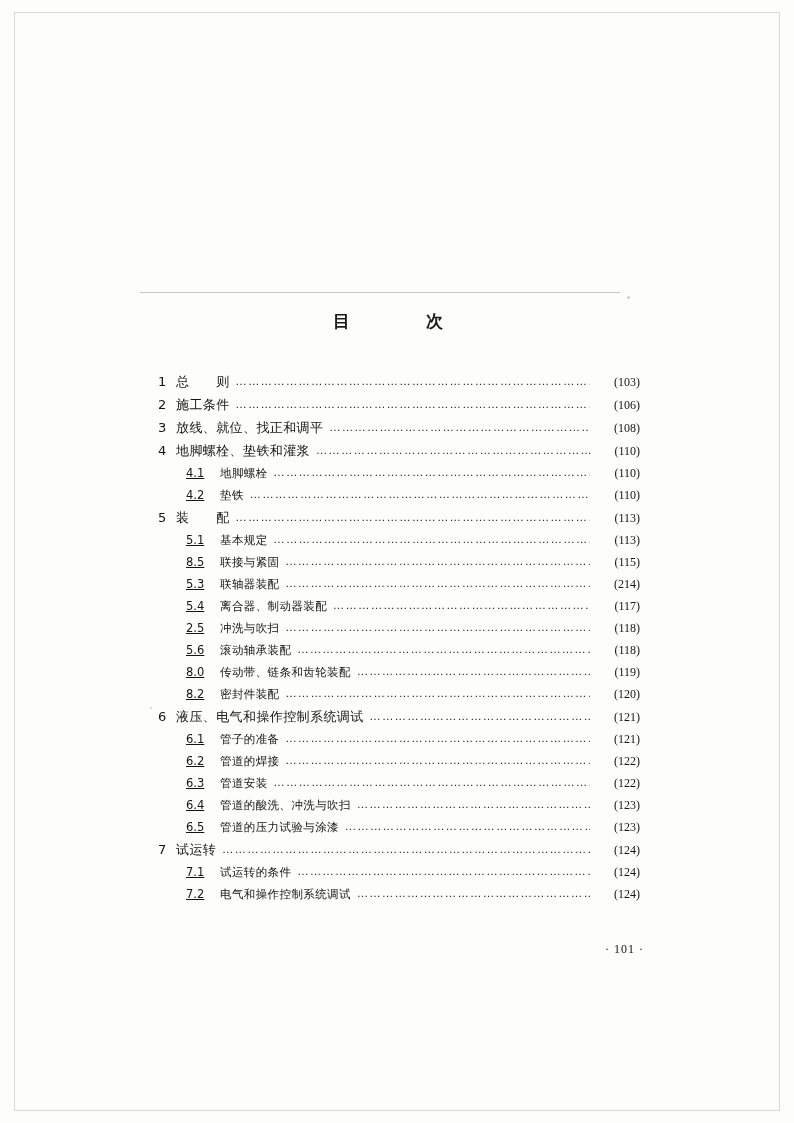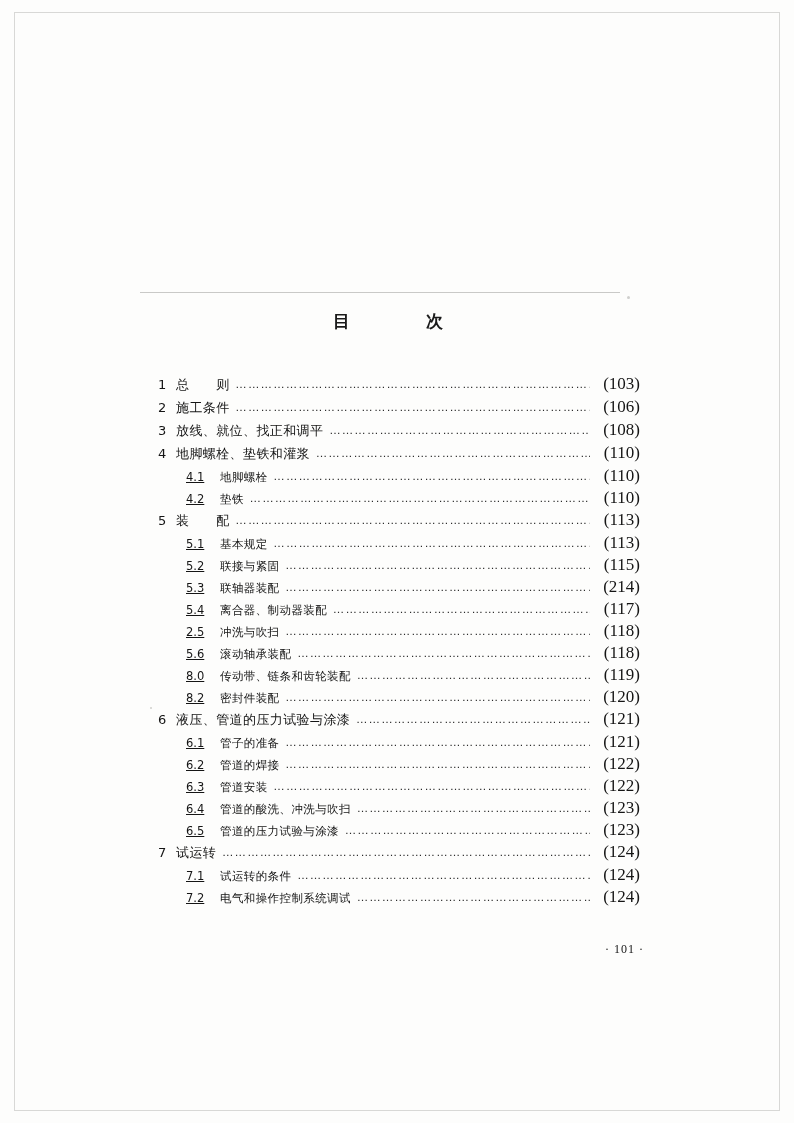--- a/index.html
+++ b/index.html
@@ -92,21 +92,21 @@
     margin: 0 4px 0 6px;
     font-size: 11px;
     letter-spacing: 1.6px;
     color: #2a2a2a;
     transform: translateY(-1px);
   }
   .pageno {
     flex: none;
     width: 46px;
     text-align: right;
-    font-size: 17px;
+    font-size: 12px;
     font-family: "Liberation Serif", "DejaVu Serif", serif;
     color: #151515;
   }
   .folio {
     position: absolute;
     left: 0;
     right: 150px;
     top: 942px;
     text-align: right;
     font-size: 12px;
@@ -177,21 +177,21 @@
           <span class="leader">………………………………………………………………………………………………………</span>
           <span class="pageno">(113)</span>
         </div>
         <div class="toc-row lvl2">
           <span class="num">5.1</span>
           <span class="label">基本规定</span>
           <span class="leader">………………………………………………………………………………………………………</span>
           <span class="pageno">(113)</span>
         </div>
         <div class="toc-row lvl2">
-          <span class="num">5.2</span>
+          <span class="num">8.5</span>
           <span class="label">联接与紧固</span>
           <span class="leader">………………………………………………………………………………………………………</span>
           <span class="pageno">(115)</span>
         </div>
         <div class="toc-row lvl2">
           <span class="num">5.3</span>
           <span class="label">联轴器装配</span>
           <span class="leader">………………………………………………………………………………………………………</span>
           <span class="pageno">(214)</span>
         </div>
@@ -220,21 +220,21 @@
           <span class="pageno">(119)</span>
         </div>
         <div class="toc-row lvl2">
           <span class="num">8.2</span>
           <span class="label">密封件装配</span>
           <span class="leader">………………………………………………………………………………………………………</span>
           <span class="pageno">(120)</span>
         </div>
         <div class="toc-row lvl1">
           <span class="num">6</span>
-          <span class="label">液压、管道的压力试验与涂漆</span>
+          <span class="label">液压、电气和操作控制系统调试</span>
           <span class="leader">………………………………………………………………………………………………………</span>
           <span class="pageno">(121)</span>
         </div>
         <div class="toc-row lvl2">
           <span class="num">6.1</span>
           <span class="label">管子的准备</span>
           <span class="leader">………………………………………………………………………………………………………</span>
           <span class="pageno">(121)</span>
         </div>
         <div class="toc-row lvl2">

